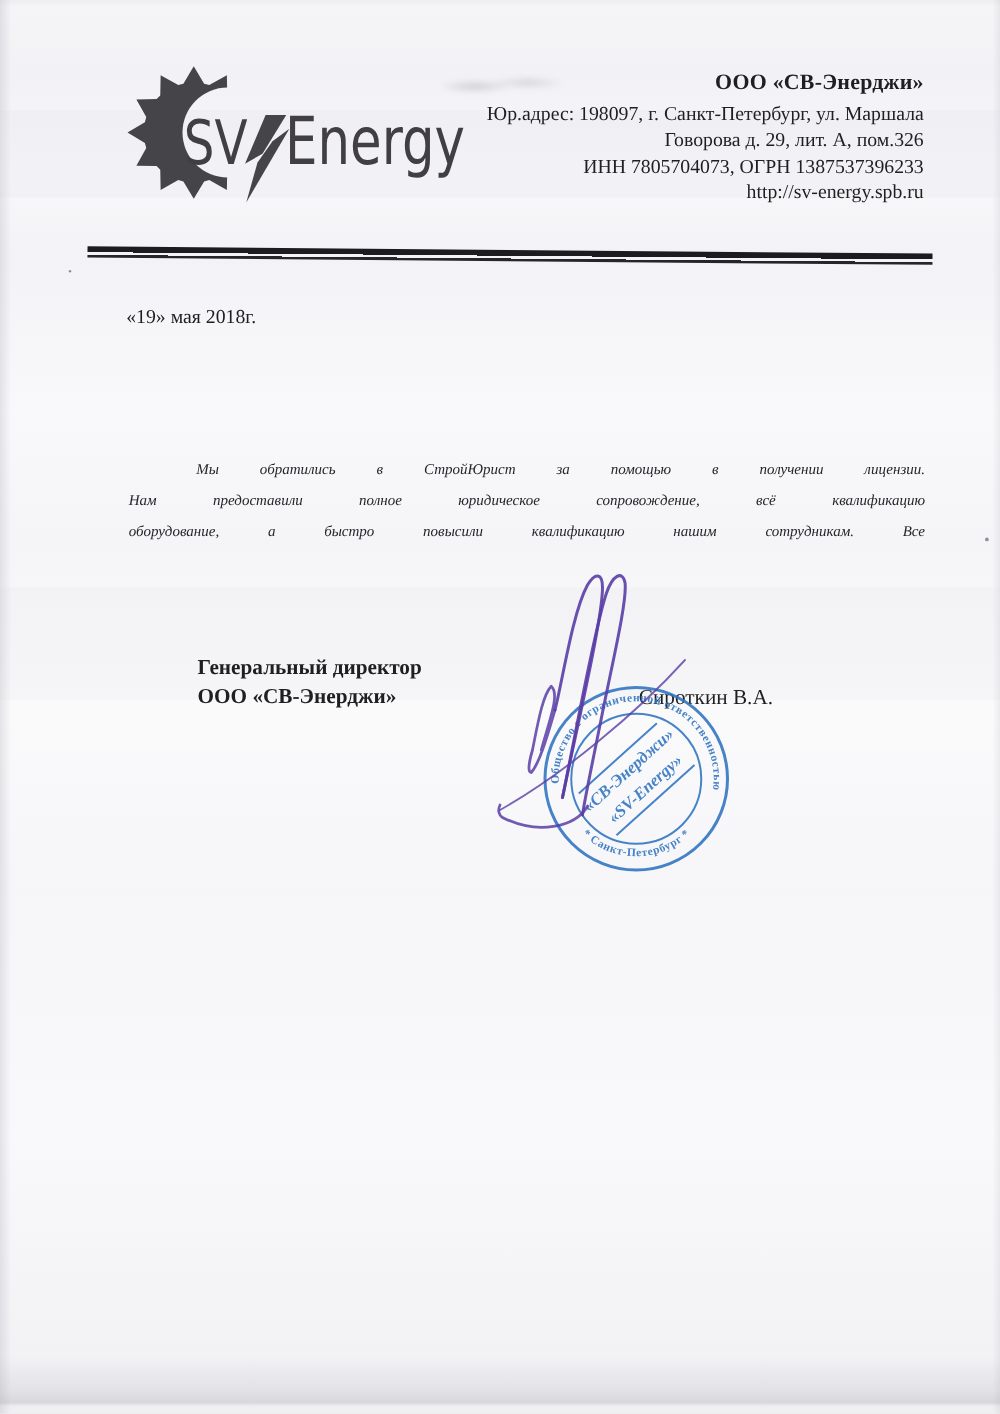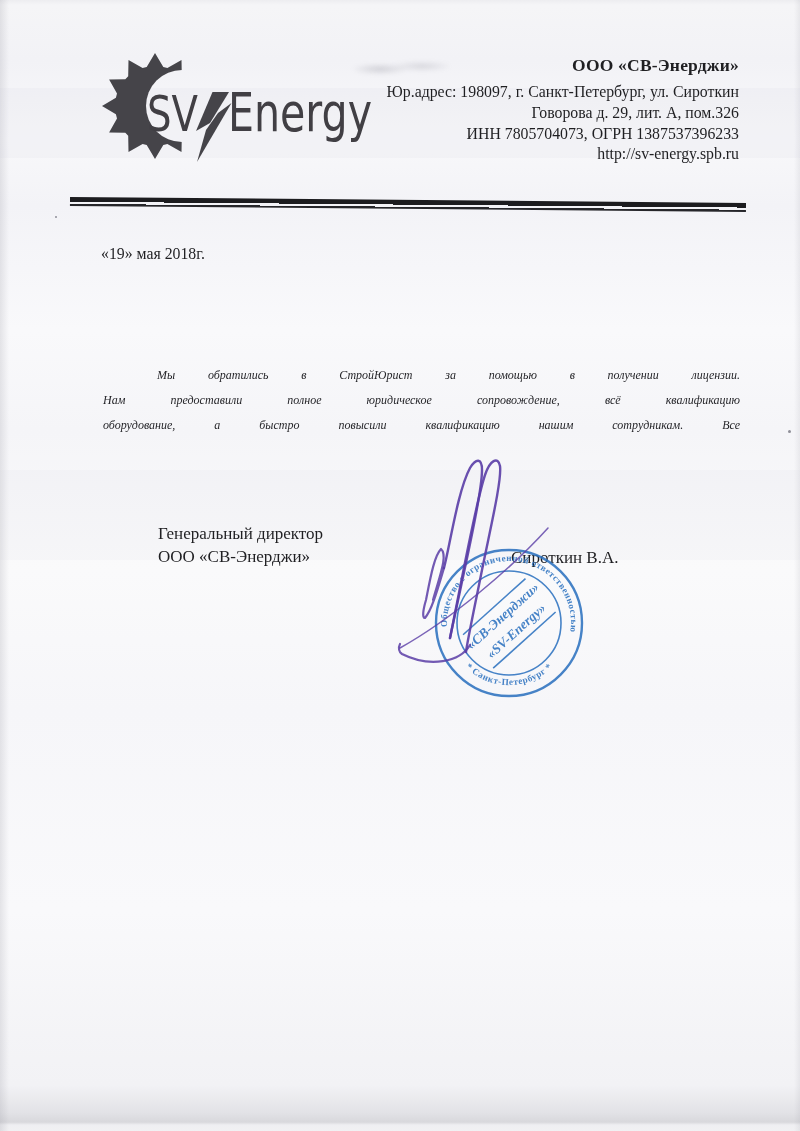--- a/index.html
+++ b/index.html
@@ -31,21 +31,21 @@
     transform:rotate(.5deg); transform-origin:left center;
     background:linear-gradient(180deg, #1c1c1f 0 52%, rgba(0,0,0,0) 52% 76%, #26262a 76% 100%); }
 
   .date { position:absolute; left:101px; top:245px; font-size:15.8px; }
 
   .bodytxt { position:absolute; left:103px; top:363px; width:637px;
     font-style:italic; font-size:12px; color:#26262a; }
   .bline { text-align:justify; text-align-last:justify; line-height:25.2px; word-spacing:1.5px; }
   .bline.indent { padding-left:54px; }
 
-  .sigblock { position:absolute; left:158px; top:522px; font-weight:normal; font-size:17px; line-height:23px; }
+  .sigblock { position:absolute; left:158px; top:522px; font-weight:bold; font-size:17px; line-height:23px; }
   .signer { position:absolute; left:511px; top:548px; font-weight:normal; font-size:17px; }
 
   .stamp { position:absolute; left:429px; top:543px; width:160px; height:160px; opacity:.88; }
   .autograph { position:absolute; left:390px; top:450px; width:240px; height:240px; }
 
   .smudge { position:absolute; left:350px; top:57px; width:100px; height:22px; opacity:.55;
     filter:blur(2px);
     background:
       radial-gradient(ellipse 42% 38% at 30% 55%, rgba(115,115,128,.5), transparent 70%),
       radial-gradient(ellipse 44% 36% at 72% 42%, rgba(115,115,128,.4), transparent 70%); }
@@ -82,21 +82,21 @@
         <path d="M117.5,47 L134,47 L115,78 L101,86 Z"></path>
         <path d="M136.5,58 L102,117 L111,85 L123,68 Z"></path>
       </g>
       <text x="52" y="86" font-family="DejaVu Sans, sans-serif" font-size="49" fill="#413f44" textLength="51" lengthAdjust="spacingAndGlyphs">SV</text>
       <text x="133" y="86" font-family="DejaVu Sans, sans-serif" font-size="53" fill="#413f44" textLength="144" lengthAdjust="spacingAndGlyphs">Energy</text>
     </svg>
   </div>
 
   <div class="hdr">
     <div class="company">ООО «СВ-Энерджи»</div>
-    <div class="aline">Юр.адрес: 198097, г. Санкт-Петербург, ул. Сироткин</div>
+    <div class="aline">Юр.адрес: 198097, г. Санкт-Петербург, ул. Маршала</div>
     <div class="aline">Говорова д. 29, лит. А, пом.326</div>
     <div class="aline">ИНН 7805704073, ОГРН 1387537396233</div>
     <div class="aline">http://sv-energy.spb.ru</div>
   </div>
 
   <div class="rule"></div>
 
   <div class="date">«19» мая 2018г.</div>
 
   <div class="bodytxt">

